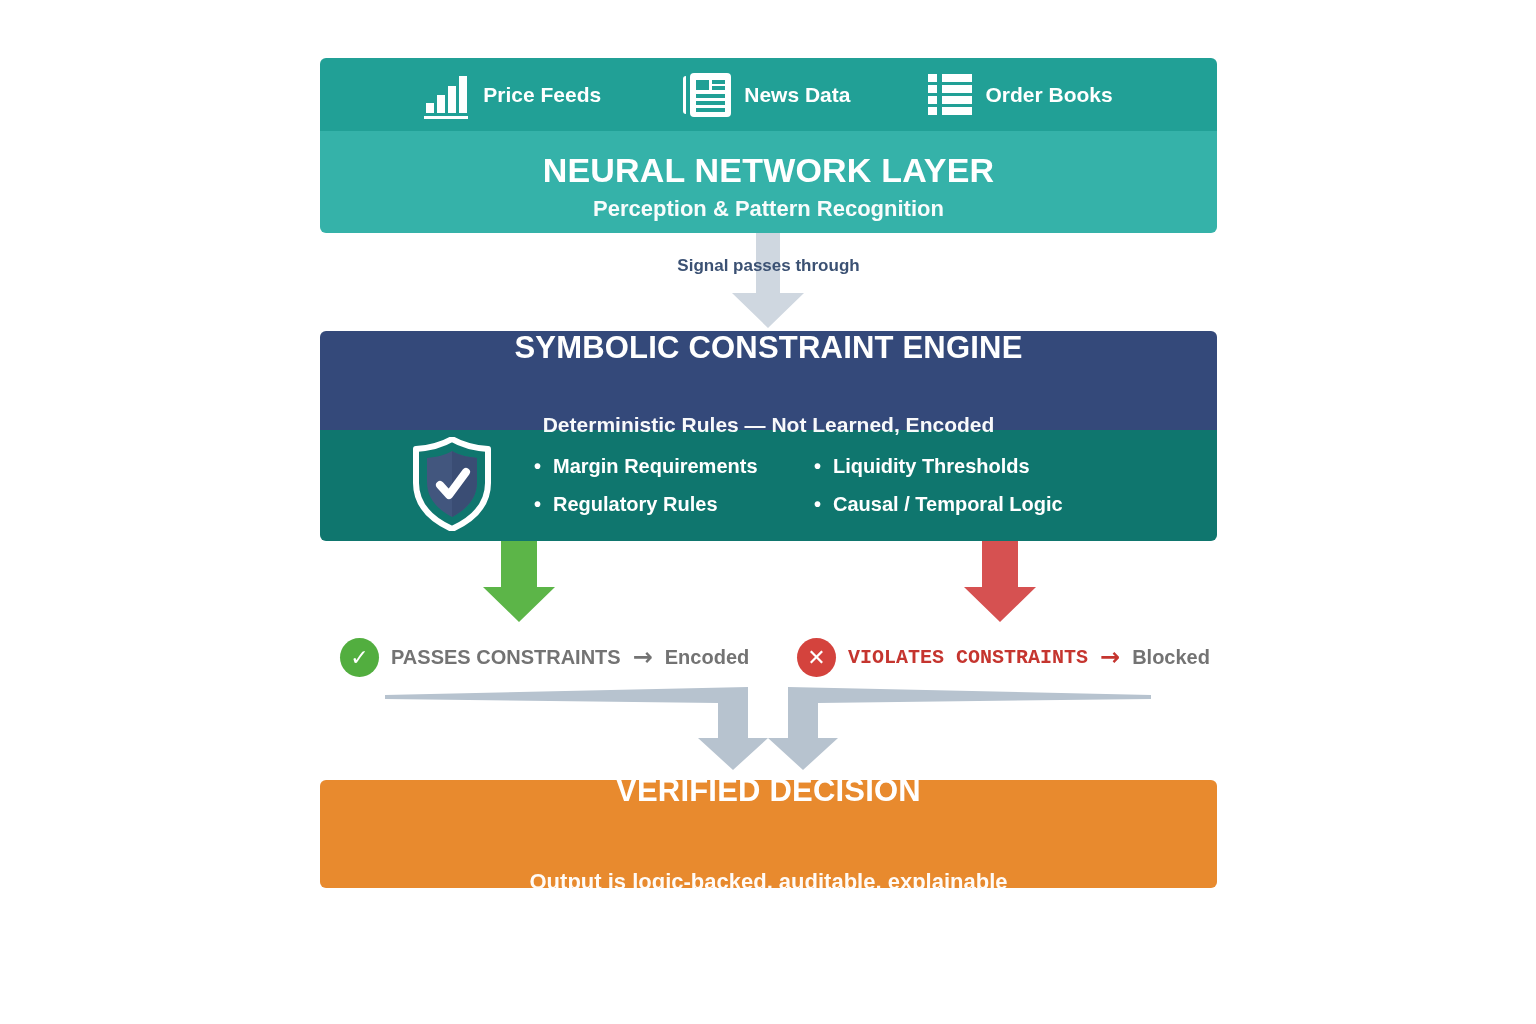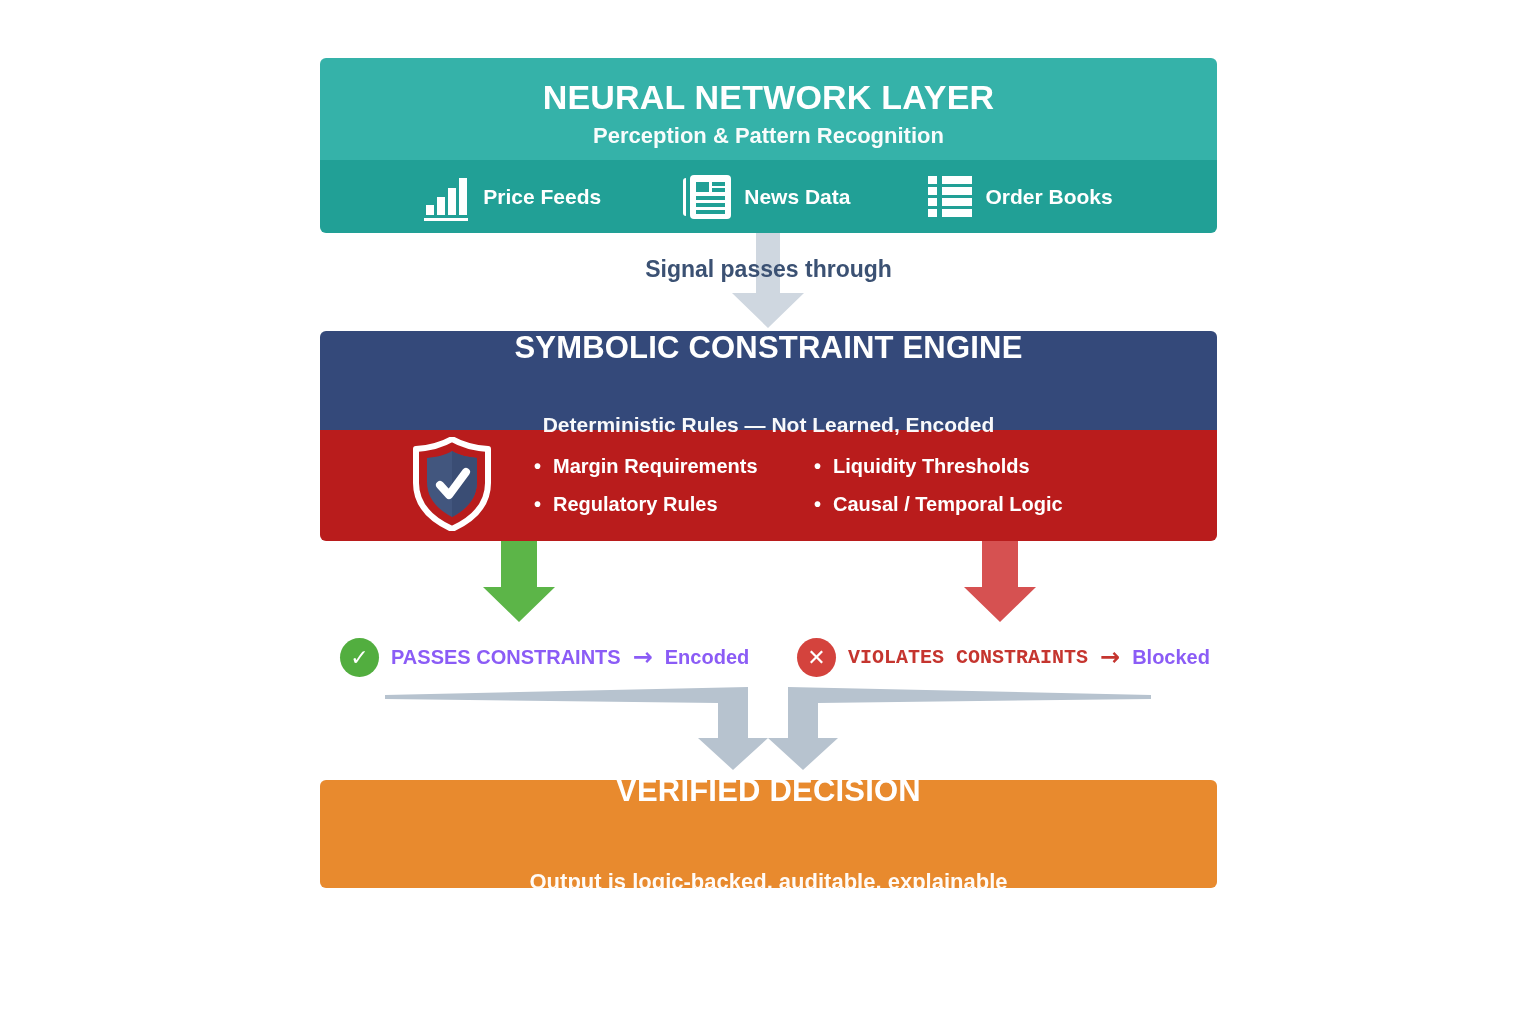--- a/index.html
+++ b/index.html
@@ -41,37 +41,37 @@
     gap: 78px;
   }
   .input-item { display: flex; align-items: center; gap: 13px; }
   .input-item .label { font-size: 21px; font-weight: bold; white-space: nowrap; }
   .input-item svg { display: block; }
 
   
   #signal-arrow { position: absolute; left: 732px; top: 233px; }
   #signal-label {
     position: absolute; left: 320px; top: 256px; width: 897px;
-    text-align: center; font-size: 23px; font-weight: bold; color: #3b5173;
+    text-align: center; font-size: 17px; font-weight: bold; color: #3b5173;
     z-index: 2;
   }
 
   
   #engine-box { top: 331px; height: 210px; }
   #engine-head {
     height: 99px;
     background: #34497a;
     display: flex; flex-direction: column; align-items: center; justify-content: center;
     gap: 7px; padding-top: 6px;
   }
   #engine-head .big-title { font-size: 31px; }
   #engine-head .sub-title { font-size: 21px; margin-top: 40px; }
   #engine-body {
     height: 111px;
-    background: #b91c1c;
+    background: #0f766e;
     display: flex; align-items: center;
     padding-left: 92px;
     text-align: left;
   }
   #engine-shield { flex: 0 0 auto; margin-right: 42px; }
   .rules-col { display: flex; flex-direction: column; gap: 15px; }
   .rules-col.first { width: 280px; }
   .rule-item { font-size: 20px; font-weight: bold; color: #ffffff; white-space: nowrap; }
   .rule-item .dot { margin-right: 12px; }
 
@@ -90,21 +90,21 @@
   #outcome-violate { left: 797px; }
   .badge {
     width: 39px; height: 39px; border-radius: 50%;
     display: flex; align-items: center; justify-content: center;
     color: #ffffff; font-size: 22px; font-weight: bold;
     font-family: "DejaVu Sans", sans-serif;
     flex: 0 0 auto;
   }
   .badge.pass { background: #52ae3f; }
   .badge.fail { background: #d4433d; }
-  .navy-text { color: #8b5cf6; text-align: right; }
+  .navy-text { color: #737373; text-align: right; }
   .red-text { color: #c5352f; font-family: Liberation Mono, monospace; }
   .flow-arrow { font-family: "DejaVu Sans", sans-serif; font-size: 24px; font-weight: bold; }
 
   
   #converge { position: absolute; left: 320px; top: 680px; }
 
   
   #decision-box {
     top: 780px; height: 108px;
     background: #e88a2e;
@@ -113,24 +113,20 @@
   }
   #decision-box .big-title { font-size: 31px; }
   #decision-box .sub-title { font-size: 22px; margin-top: 40px; }
 </style>
 </head>
 <body>
 
 <div class="stage">
 
   <div class="layer-box" id="neural-box">
-    <div id="neural-head">
-      <div class="big-title">NEURAL NETWORK LAYER</div>
-      <div class="sub-title">Perception &amp; Pattern Recognition</div>
-    </div>
     <div id="neural-band">
 
       <div class="input-item">
         <span>
           <svg width="46" height="48" viewBox="0 0 46 48">
             <rect x="2" y="32" width="8" height="10" fill="#fff"></rect>
             <rect x="13" y="24" width="8" height="18" fill="#fff"></rect>
             <rect x="24" y="15" width="8" height="27" fill="#fff"></rect>
             <rect x="35" y="5" width="8" height="37" fill="#fff"></rect>
             <rect x="0" y="45" width="44" height="3" fill="#fff"></rect>
@@ -165,20 +161,24 @@
             <rect x="14" y="1" width="30" height="8" fill="#fff"></rect>
             <rect x="14" y="12" width="30" height="8" fill="#fff"></rect>
             <rect x="14" y="23" width="30" height="8" fill="#fff"></rect>
             <rect x="14" y="34" width="30" height="8" fill="#fff"></rect>
           </svg>
         </span>
         <span class="label">Order Books</span>
       </div>
 
     </div>
+    <div id="neural-head">
+      <div class="big-title">NEURAL NETWORK LAYER</div>
+      <div class="sub-title">Perception &amp; Pattern Recognition</div>
+    </div>
   </div>
 
   <div id="signal-arrow">
     <svg width="72" height="95" viewBox="0 0 72 95">
       <path d="M24 0 L48 0 L48 60 L72 60 L36 95 L0 60 L24 60 Z" fill="#cfd7e0"></path>
     </svg>
   </div>
   <div id="signal-label">Signal passes through</div>
 
   <div class="layer-box" id="engine-box">

